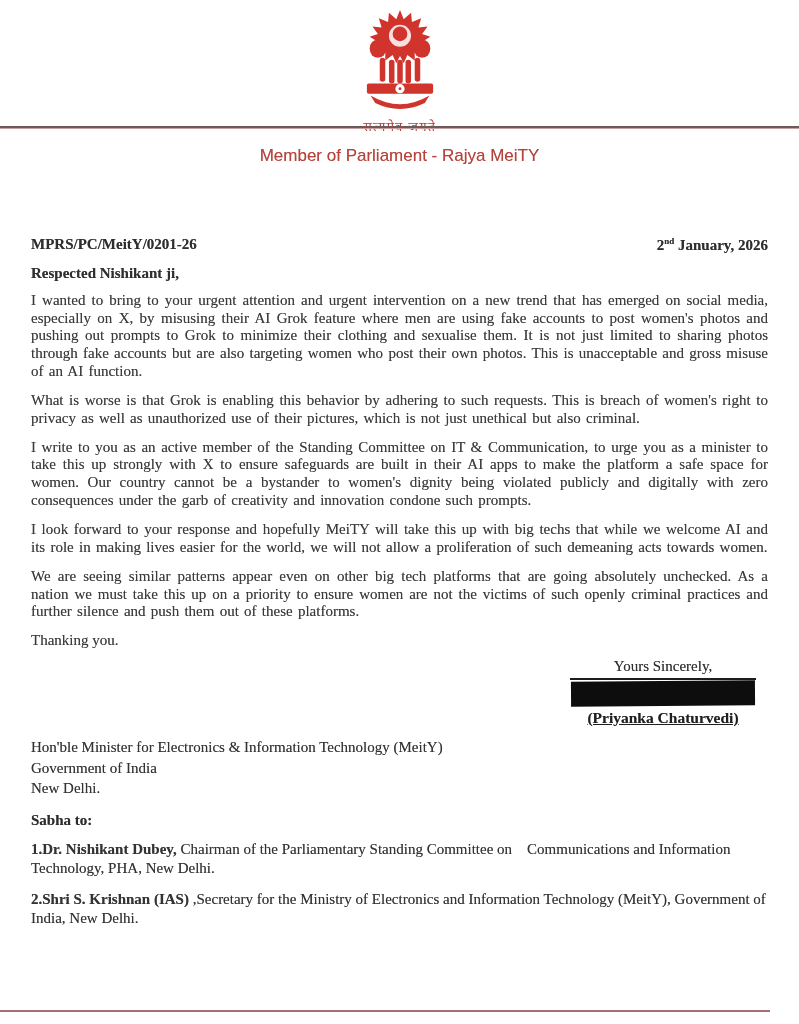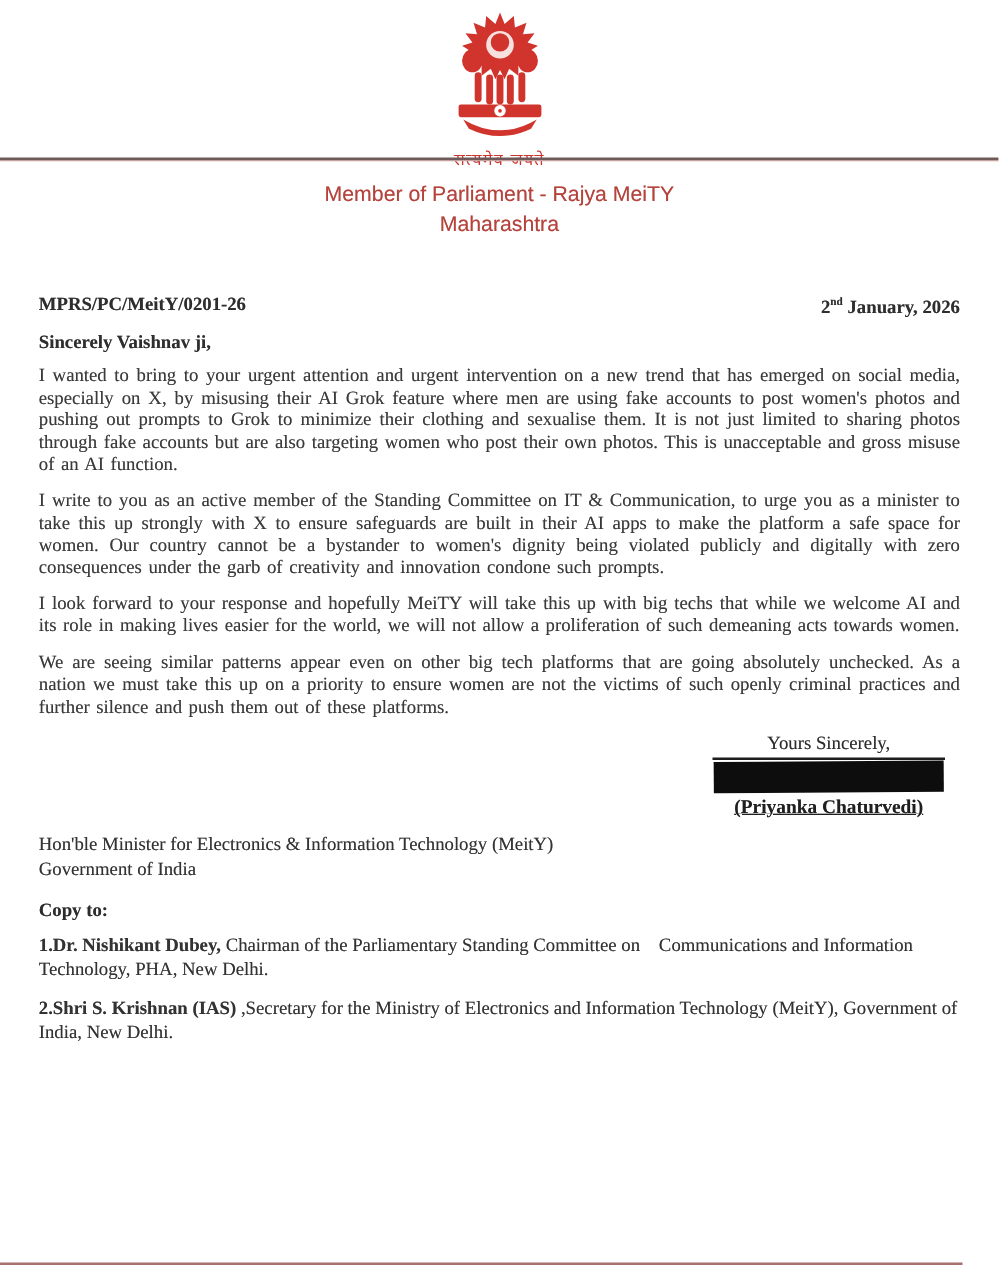--- a/index.html
+++ b/index.html
@@ -96,50 +96,52 @@
         </g>
       </svg>
     </span>
     <div class="motto">सत्यमेव जयते</div>
   </div>
 
   <div class="top-rule"></div>
 
   <div class="lh">
     <div class="lh-title">Member of Parliament - Rajya MeiTY</div>
-    <div class="lh-state">Maharashtra</div>
   </div>
 
   <div class="content">
 
     <div class="meta-row">
       <span class="ref">MPRS/PC/MeitY/0201-26</span>
       <span class="date"><span>2</span><sup>nd</sup><span> January, 2026</span></span>
     </div>
 
-    <div class="salutation">Sincerely Vaishnav ji,</div>
+    <div class="salutation">Respected Nishikant ji,</div>
 
     <p class="body-par">I wanted to bring to your urgent attention and urgent intervention on a new trend that has emerged on social media, especially on X, by misusing their AI Grok feature where men are using fake accounts to post women's photos and pushing out prompts to Grok to minimize their clothing and sexualise them. It is not just limited to sharing photos through fake accounts but are also targeting women who post their own photos. This is unacceptable and gross misuse of an AI function.</p>
+    <p class="body-par">What is worse is that Grok is enabling this behavior by adhering to such requests. This is breach of women's right to privacy as well as unauthorized use of their pictures, which is not just unethical but also criminal.</p>
     <p class="body-par">I write to you as an active member of the Standing Committee on IT &amp; Communication, to urge you as a minister to take this up strongly with X to ensure safeguards are built in their AI apps to make the platform a safe space for women. Our country cannot be a bystander to women's dignity being violated publicly and digitally with zero consequences under the garb of creativity and innovation condone such prompts.</p>
     <p class="body-par">I look forward to your response and hopefully MeiTY will take this up with big techs that while we welcome AI and its role in making lives easier for the world, we will not allow a proliferation of such demeaning acts towards women.</p>
     <p class="body-par">We are seeing similar patterns appear even on other big tech platforms that are going absolutely unchecked. As a nation we must take this up on a priority to ensure women are not the victims of such openly criminal practices and further silence and push them out of these platforms.</p>
 
+    <div class="thanks">Thanking you.</div>
 
     <div class="sig-block">
       <span class="signoff">Yours Sincerely,</span>
       <div class="redaction"></div>
       <div class="signatory">(Priyanka Chaturvedi)</div>
     </div>
 
     <div class="recipient">
       <div>Hon'ble Minister for Electronics &amp; Information Technology (MeitY)</div>
       <div>Government of India</div>
+      <div>New Delhi.</div>
     </div>
 
-    <div class="copy-label bold">Copy to:</div>
+    <div class="copy-label bold">Sabha to:</div>
 
     <p class="copy-item"><span class="bold">1.Dr. Nishikant Dubey,</span><span> Chairman of the Parliamentary Standing Committee on&nbsp;&nbsp;&nbsp; Communications and Information Technology, PHA, New Delhi.</span></p>
 
     <p class="copy-item"><span class="bold">2.Shri S. Krishnan (IAS)</span><span> ,Secretary for the Ministry of Electronics and Information Technology (MeitY), Government of India, New Delhi.</span></p>
 
   </div>
 
   <div class="bottom-rule"></div>
 
 </div>

